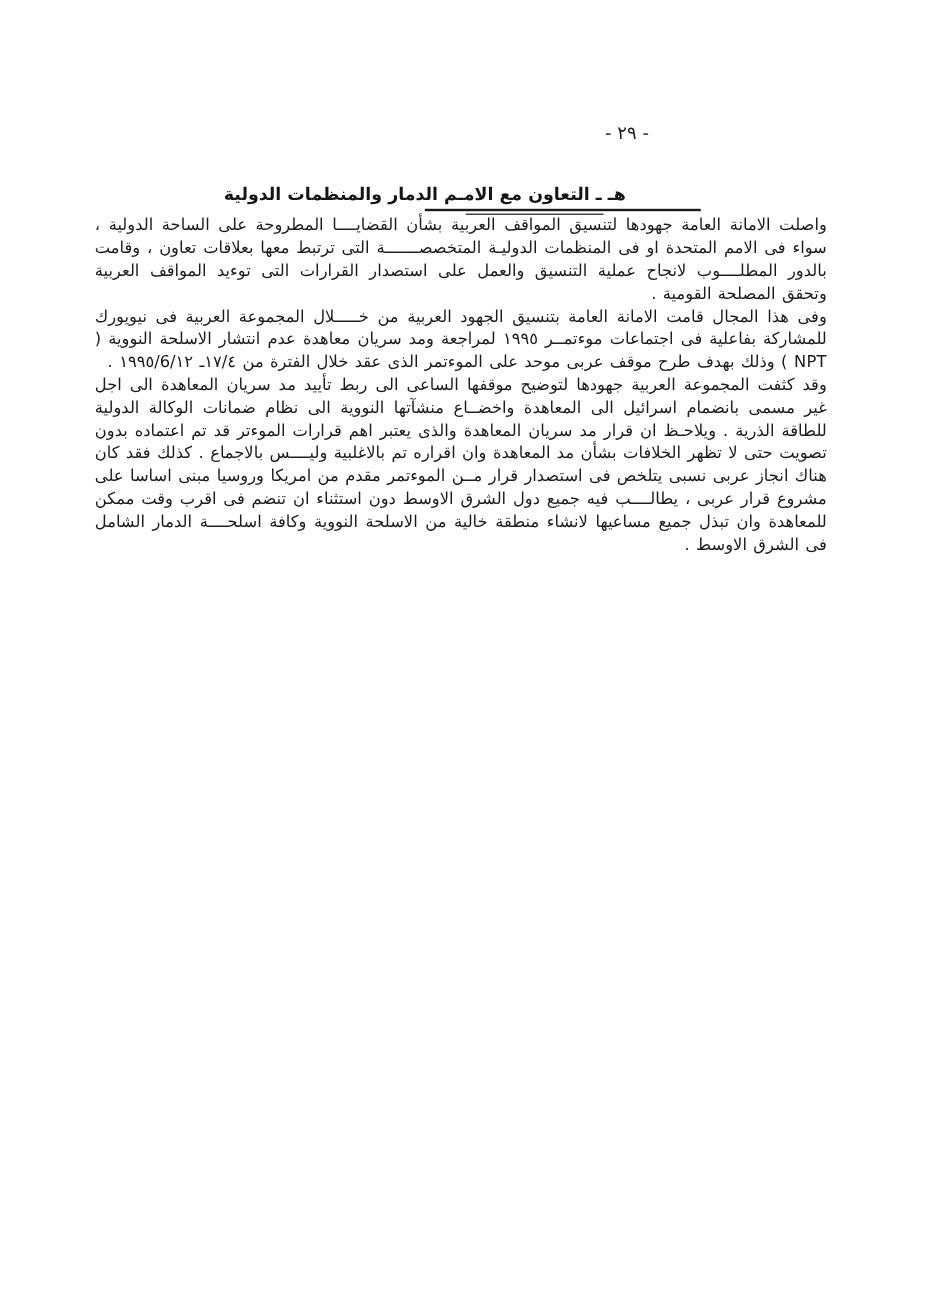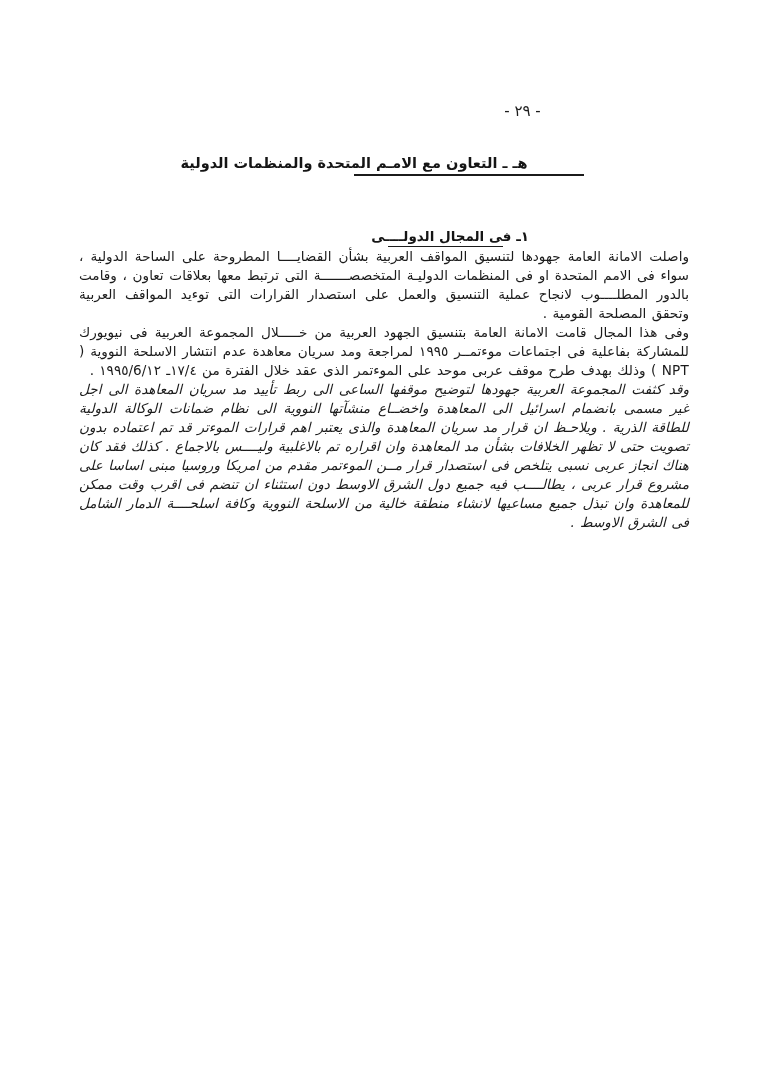--- a/index.html
+++ b/index.html
@@ -80,35 +80,34 @@
     color: #1b1b1b;
     margin: 0;
     text-align: justify;
     text-justify: inter-word;
     word-spacing: 1px;
     letter-spacing: 0.2px;
   }
   .para-1 { margin-top: 33px; }
   .para-2 { margin-top: 30px; }
   .para-3 { margin-top: 32px; }
-  .faded { color: #3a3a3a; font-style: italic; }
+  .faded { color: #3a3a3a; }
 </style>
 </head>
 <body>
 
 <div class="page">
 
   <div class="page-number">- ٢٩ -</div>
 
   <div class="content">
 
-    <div class="section-heading">هـ ـ التعاون مع الامـم المتحدة والمنظمات الدولية</div>
+    <div class="section-heading">هـ ـ التعاون مع الامـم الدمار والمنظمات الدولية</div>
     <div class="heading-rule"></div>
 
-    <div class="sub-heading">١ـ فى المجال الدولــــى</div>
     <div class="subheading-rule"></div>
 
     <p class="para para-1">واصلت الامانة العامة جهودها لتنسيق المواقف العربية بشأن القضايــــا المطروحة على الساحة الدولية ، سواء فى الامم المتحدة او فى المنظمات الدوليـة المتخصصـــــــة التى ترتبط معها بعلاقات تعاون ، وقامت بالدور المطلــــوب لانجاح عملية التنسيق والعمل على استصدار القرارات التى توءيد المواقف العربية وتحقق المصلحة القومية .</p>
 
     <p class="para para-2">وفى هذا المجال قامت الامانة العامة بتنسيق الجهود العربية من خـــــلال المجموعة العربية فى نيويورك للمشاركة بفاعلية فى اجتماعات موءتمــر ١٩٩٥ لمراجعة ومد سريان معاهدة عدم انتشار الاسلحة النووية ( NPT ) وذلك بهدف طرح موقف عربى موحد على الموءتمر الذى عقد خلال الفترة من ١٧/٤ـ ١٩٩٥/6/١٢ .</p>
 
     <p class="para para-3 faded">وقد كثفت المجموعة العربية جهودها لتوضيح موقفها الساعى الى ربط تأييد مد سريان المعاهدة الى اجل غير مسمى بانضمام اسرائيل الى المعاهدة واخضــاع منشآتها النووية الى نظام ضمانات الوكالة الدولية للطاقة الذرية . ويلاحـظ ان قرار مد سريان المعاهدة والذى يعتبر اهم قرارات الموءتر قد تم اعتماده بدون تصويت حتى لا تظهر الخلافات بشأن مد المعاهدة وان اقراره تم بالاغلبية وليــــس بالاجماع . كذلك فقد كان هناك انجاز عربى نسبى يتلخص فى استصدار قرار مــن الموءتمر مقدم من امريكا وروسيا مبنى اساسا على مشروع قرار عربى ، يطالــــب فيه جميع دول الشرق الاوسط دون استثناء ان تنضم فى اقرب وقت ممكن للمعاهدة وان تبذل جميع مساعيها لانشاء منطقة خالية من الاسلحة النووية وكافة اسلحــــة الدمار الشامل فى الشرق الاوسط .</p>
 
   </div>
 </div>

